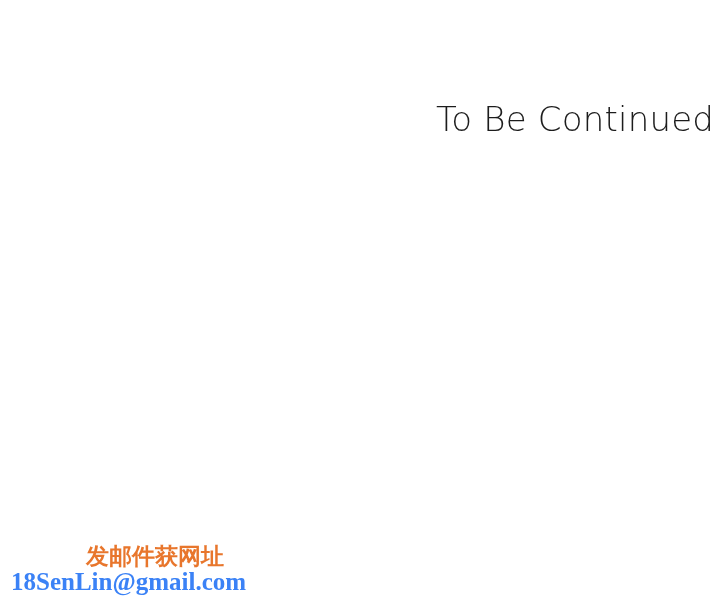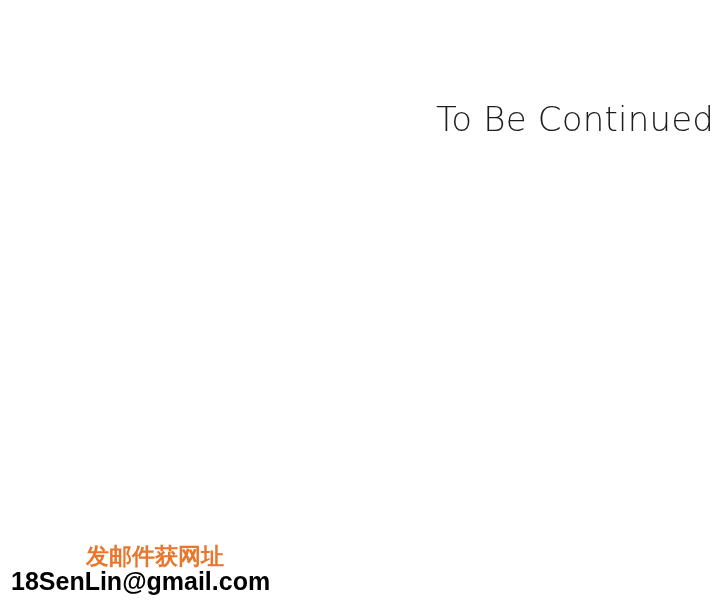--- a/index.html
+++ b/index.html
@@ -54,26 +54,26 @@
     font-size: 23px;
     line-height: 25px;
     letter-spacing: 0px;
     color: #E8762C;
     white-space: nowrap;
   }
   .watermark-email {
     position: absolute;
     left: 11px;
     top: 29px;
-    font-family: Liberation Sans, sans-serif;
+    font-family: Liberation Serif, serif;
     font-weight: bold;
     font-size: 25px;
     line-height: 29px;
     letter-spacing: 0px;
-    color: #000000;
+    color: #3b82f6;
     white-space: nowrap;
   }
 </style>
 </head>
 <body>
 
 <div class="canvas">
 
   <div class="headline">To Be Continued</div>
 

